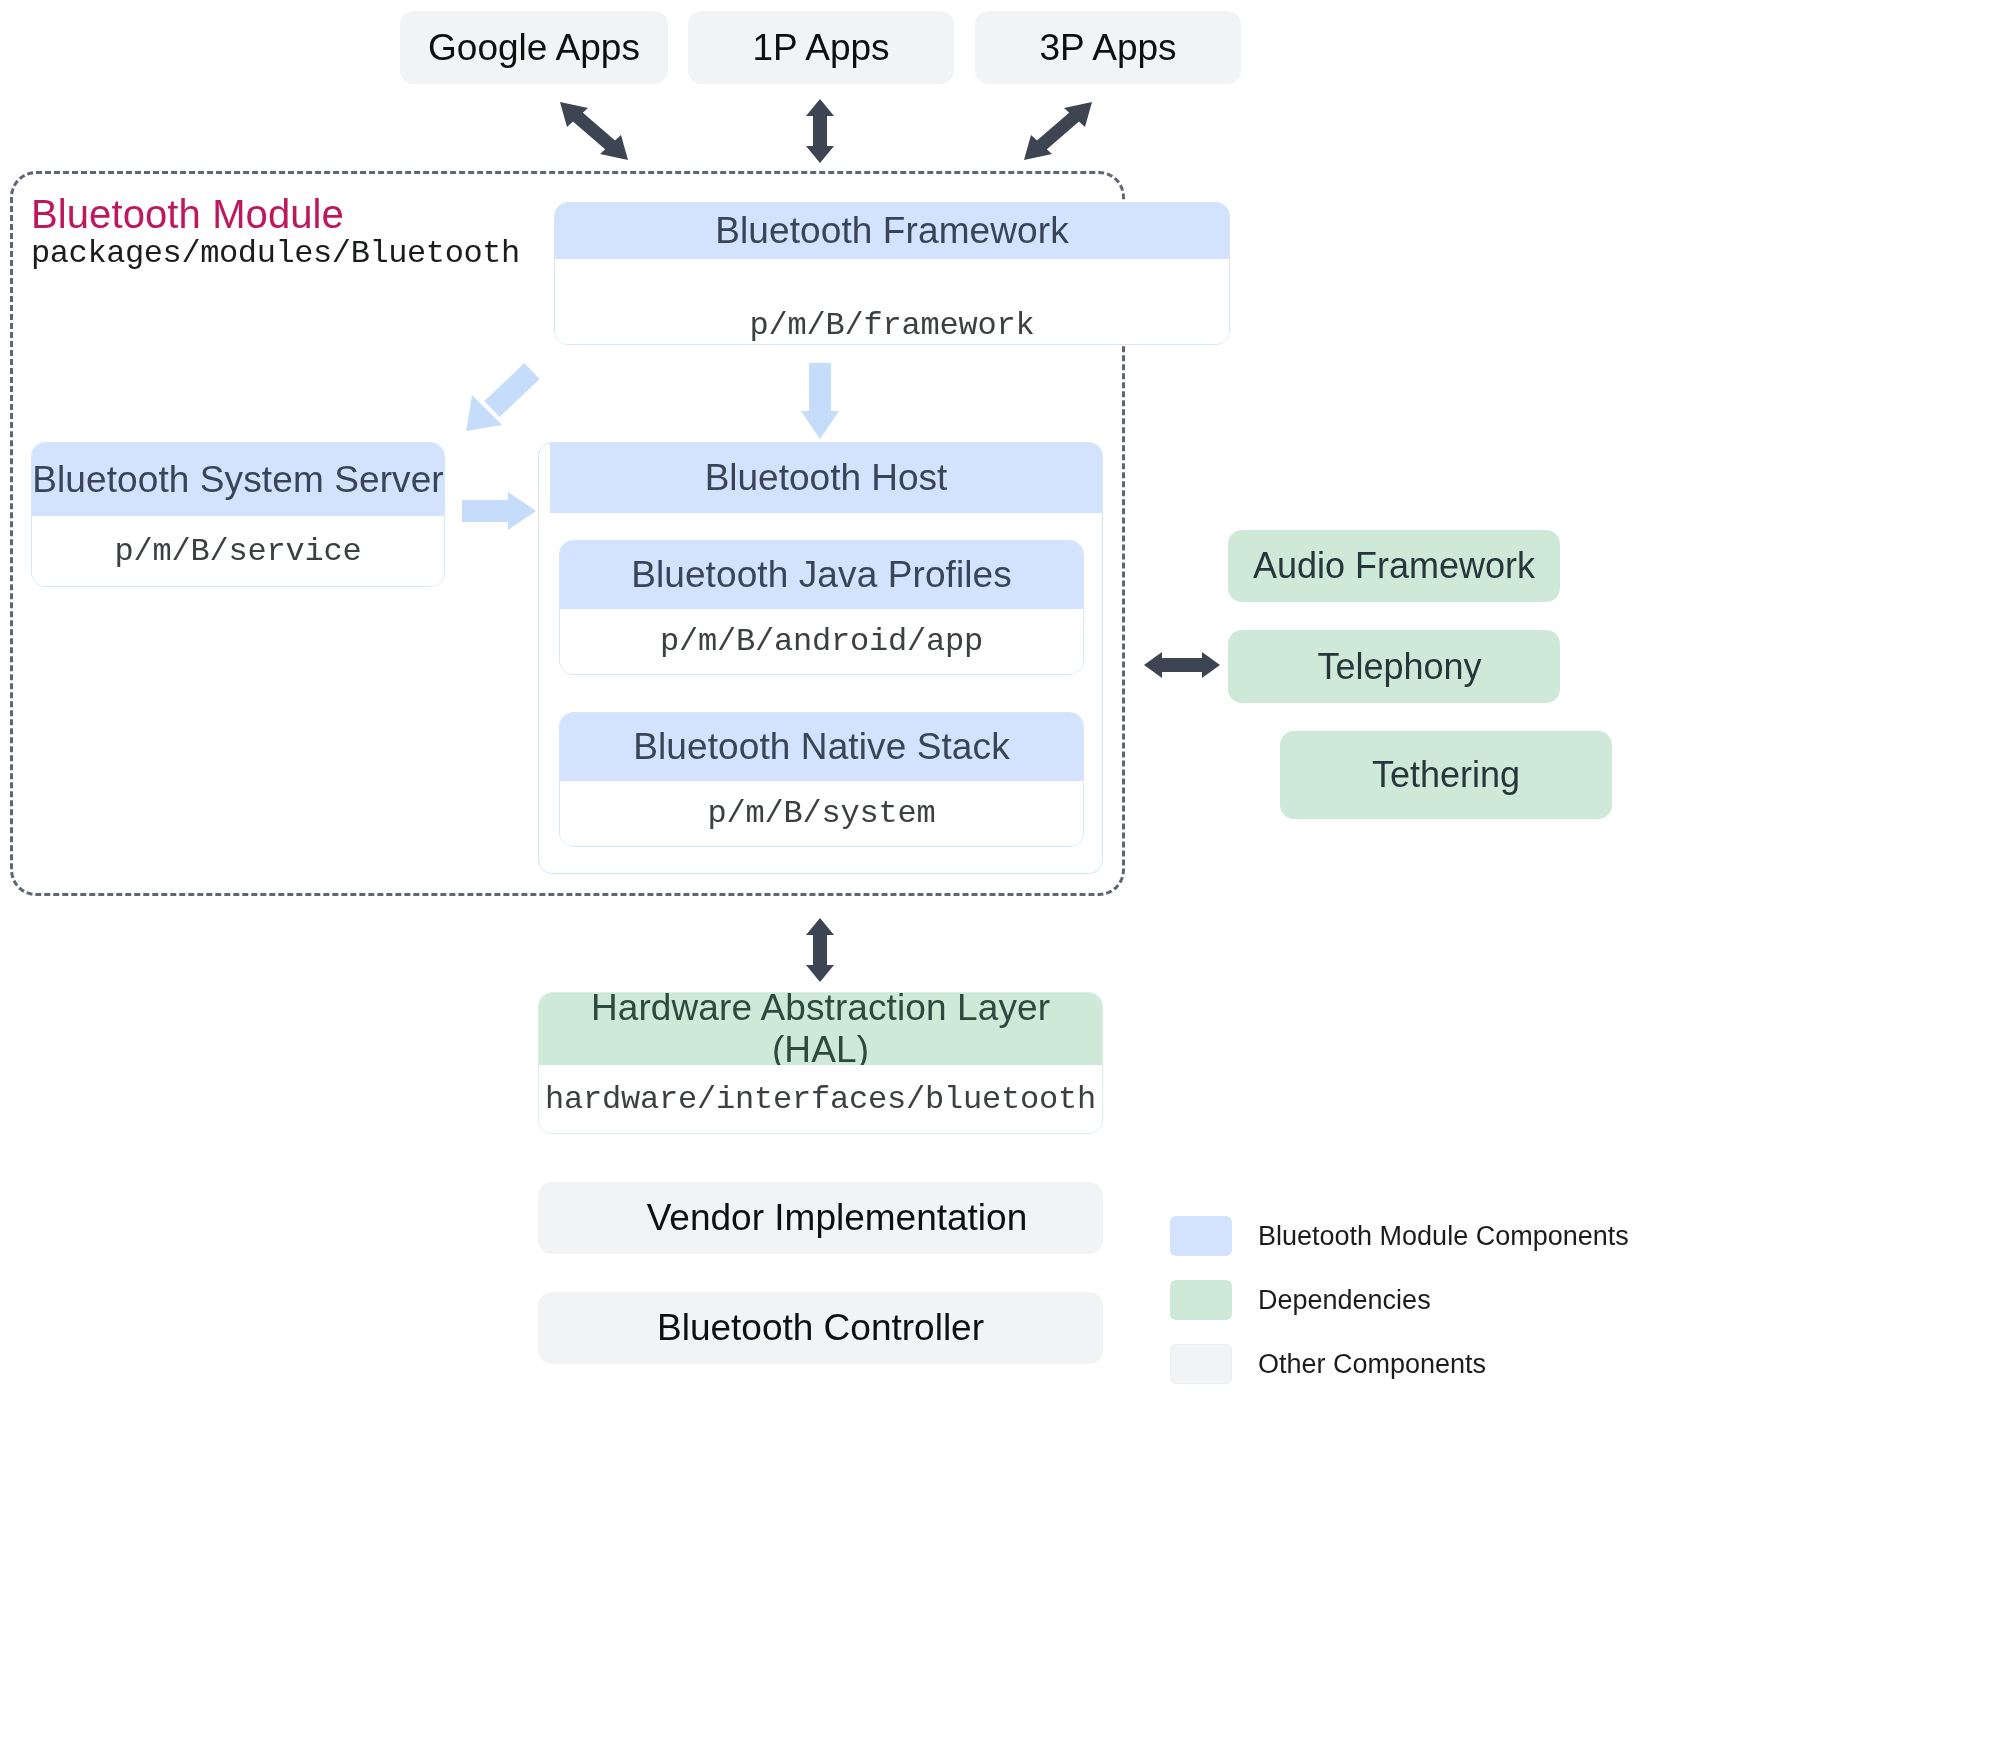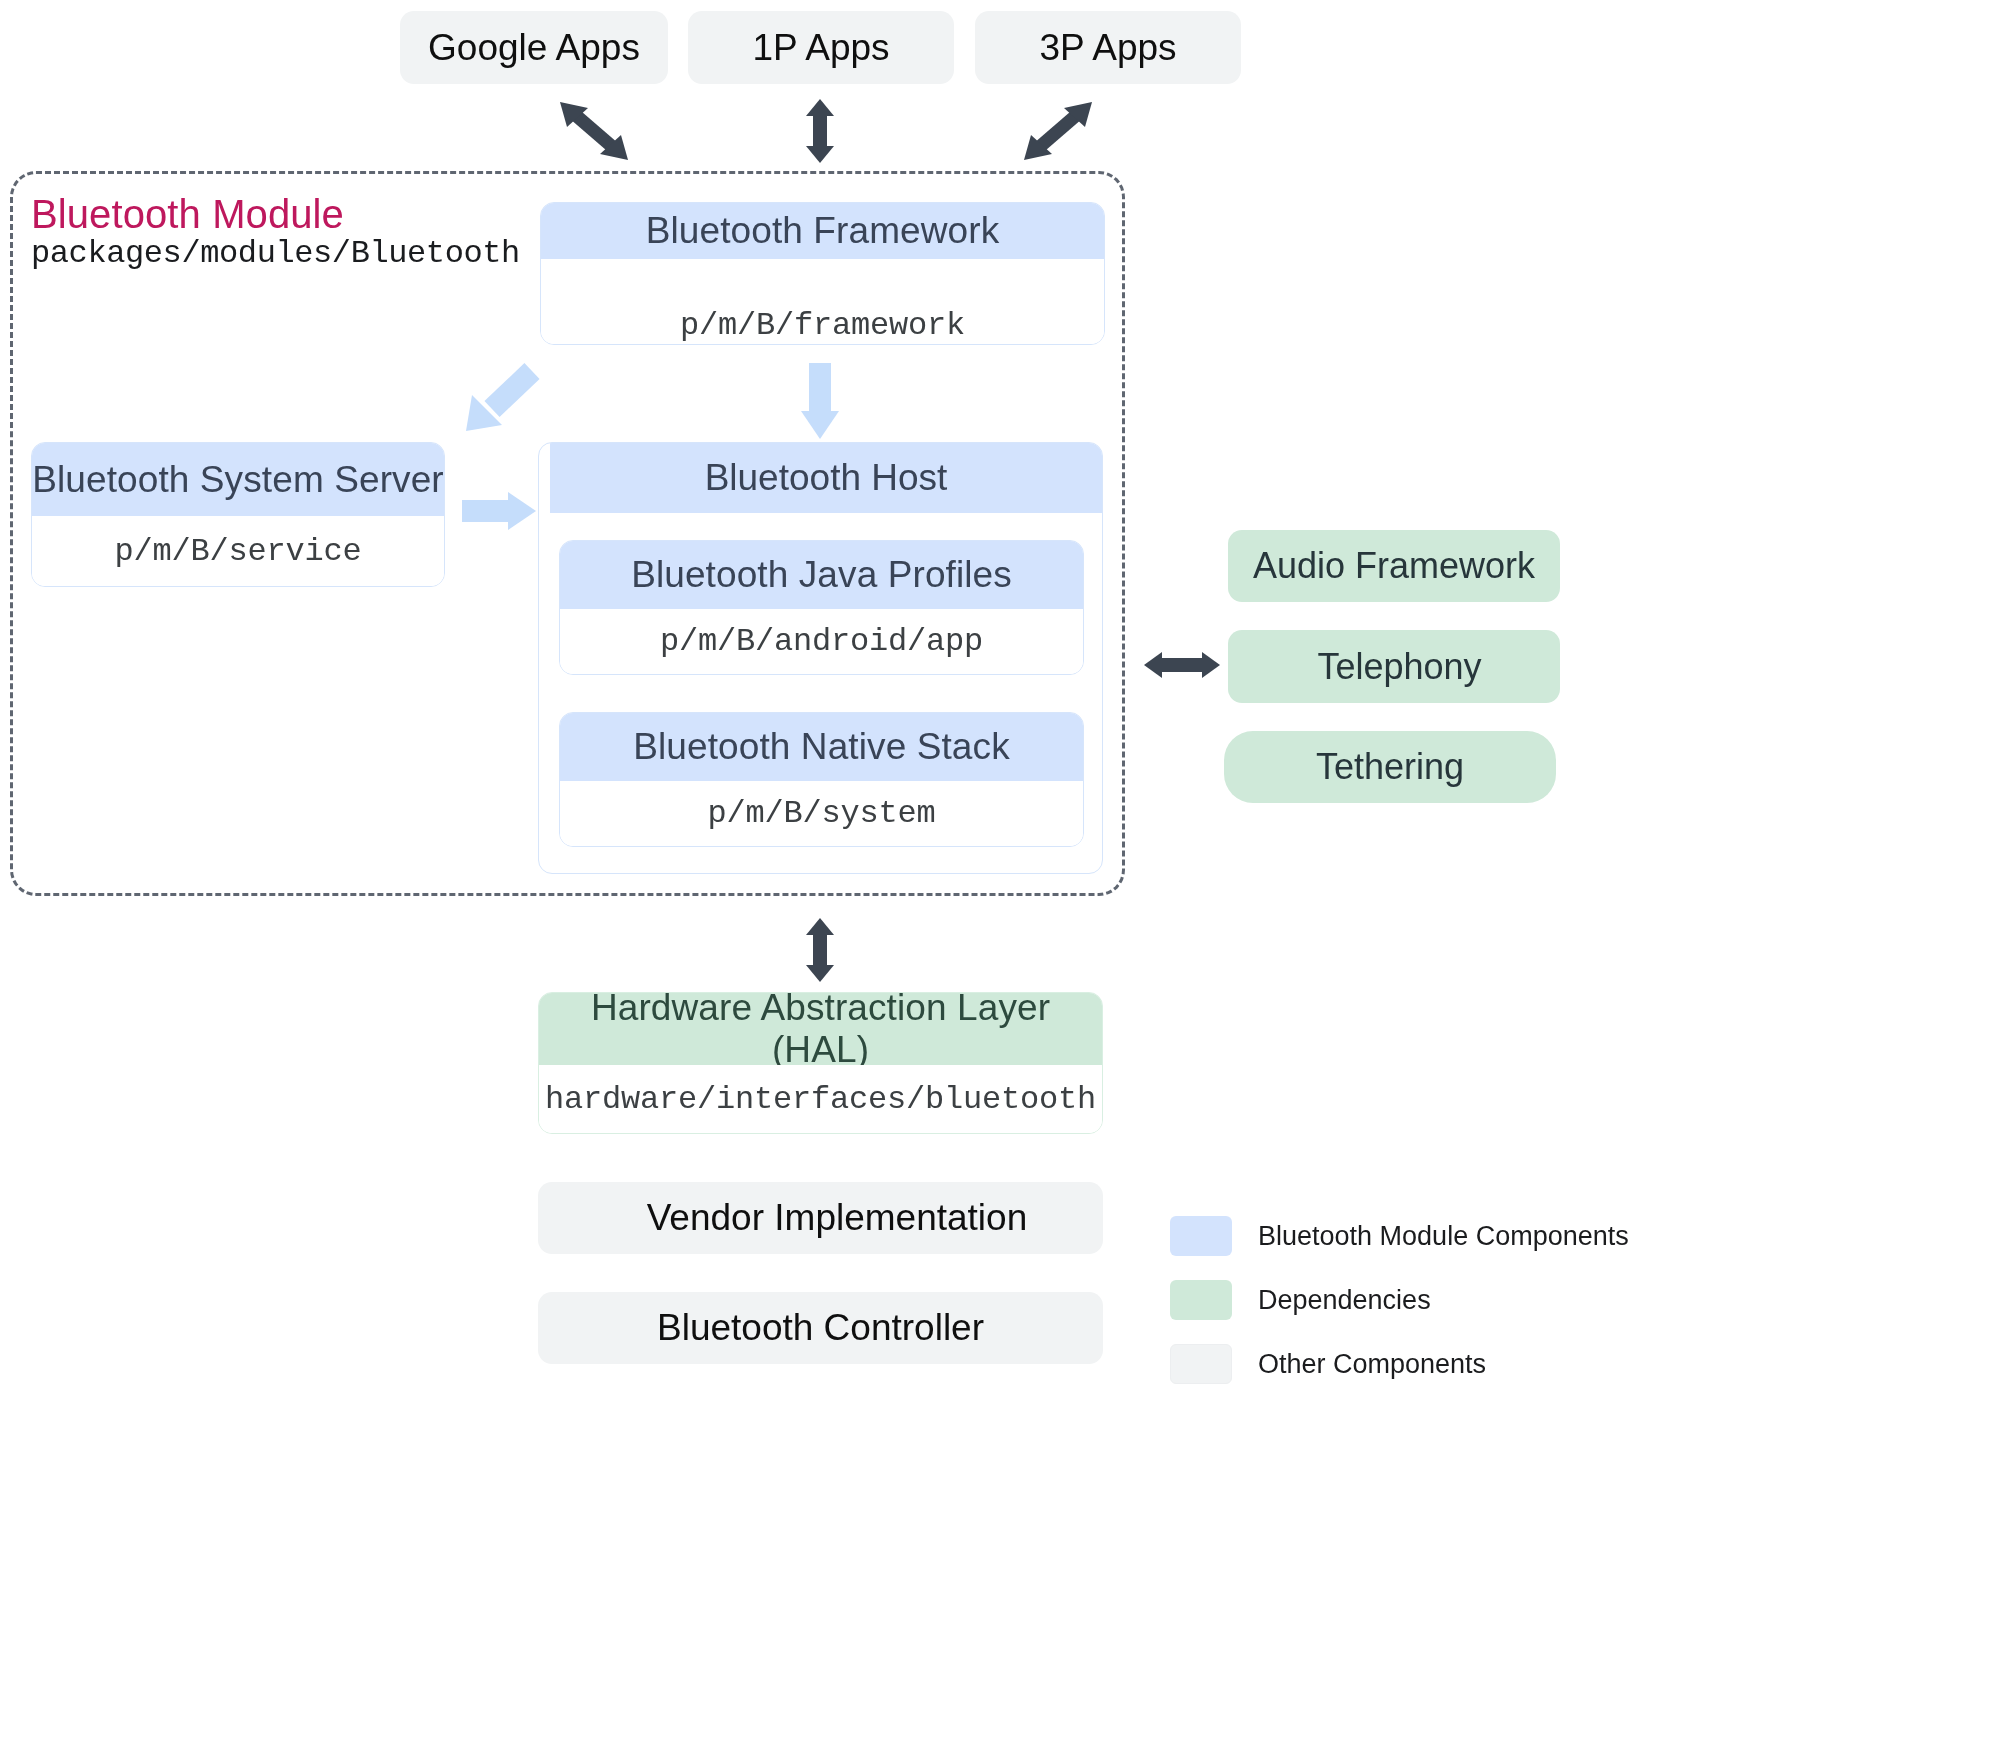--- a/index.html
+++ b/index.html
@@ -186,21 +186,21 @@
       <polygon points="70,2 42,8 63,27" fill="#3c4551"></polygon>
       <polygon points="2,60 30,54 9,35" fill="#3c4551"></polygon>
     </svg>
   </div>
 
   <div id="module-container" style="left:10px;top:171px;width:1115px;height:725px;"></div>
 
   <div id="module-title" style="left:31px;top:192px;">Bluetooth Module</div>
   <div id="module-path" style="left:31px;top:235px;">packages/modules/Bluetooth</div>
 
-  <div class="card blue" style="left:540px;top:202px;width:565px;height:143px;gap:48px;">
+  <div class="card blue" style="left:554px;top:202px;width:676px;height:143px;gap:48px;">
     <div class="hdr" style="height:73px;">Bluetooth Framework</div>
     <div class="pth">p/m/B/framework</div>
   </div>
 
   <div class="arrow" style="left:800px;top:363px;width:40px;height:76px;">
     <svg width="40" height="76" viewBox="0 0 40 76">
       <line x1="20" y1="0" x2="20" y2="50" stroke="#c5ddfb" stroke-width="22"></line>
       <polygon points="20,76 39,48 1,48" fill="#c5ddfb"></polygon>
     </svg>
   </div>
@@ -245,21 +245,21 @@
       <polygon points="76,20 58,33 58,7" fill="#3c4551"></polygon>
     </svg>
   </div>
 
   <div class="box green-solid" style="left:1228px;top:530px;width:332px;height:72px;">
     <span>Audio Framework</span>
   </div>
   <div class="box green-solid" style="left:1228px;top:630px;width:332px;height:73px;padding-left:11px;">
     <span>Telephony</span>
   </div>
-  <div class="box green-solid" style="left:1224px;top:731px;width:332px;height:72px;border-radius:29px;">
+  <div class="box green-solid" style="left:1280px;top:731px;width:332px;height:88px;">
     <span>Tethering</span>
   </div>
 
   <div class="arrow" style="left:800px;top:918px;width:40px;height:64px;">
     <svg width="40" height="64" viewBox="0 0 40 64">
       <line x1="20" y1="10" x2="20" y2="54" stroke="#3c4551" stroke-width="14"></line>
       <polygon points="20,0 34,17 6,17" fill="#3c4551"></polygon>
       <polygon points="20,64 34,47 6,47" fill="#3c4551"></polygon>
     </svg>
   </div>

